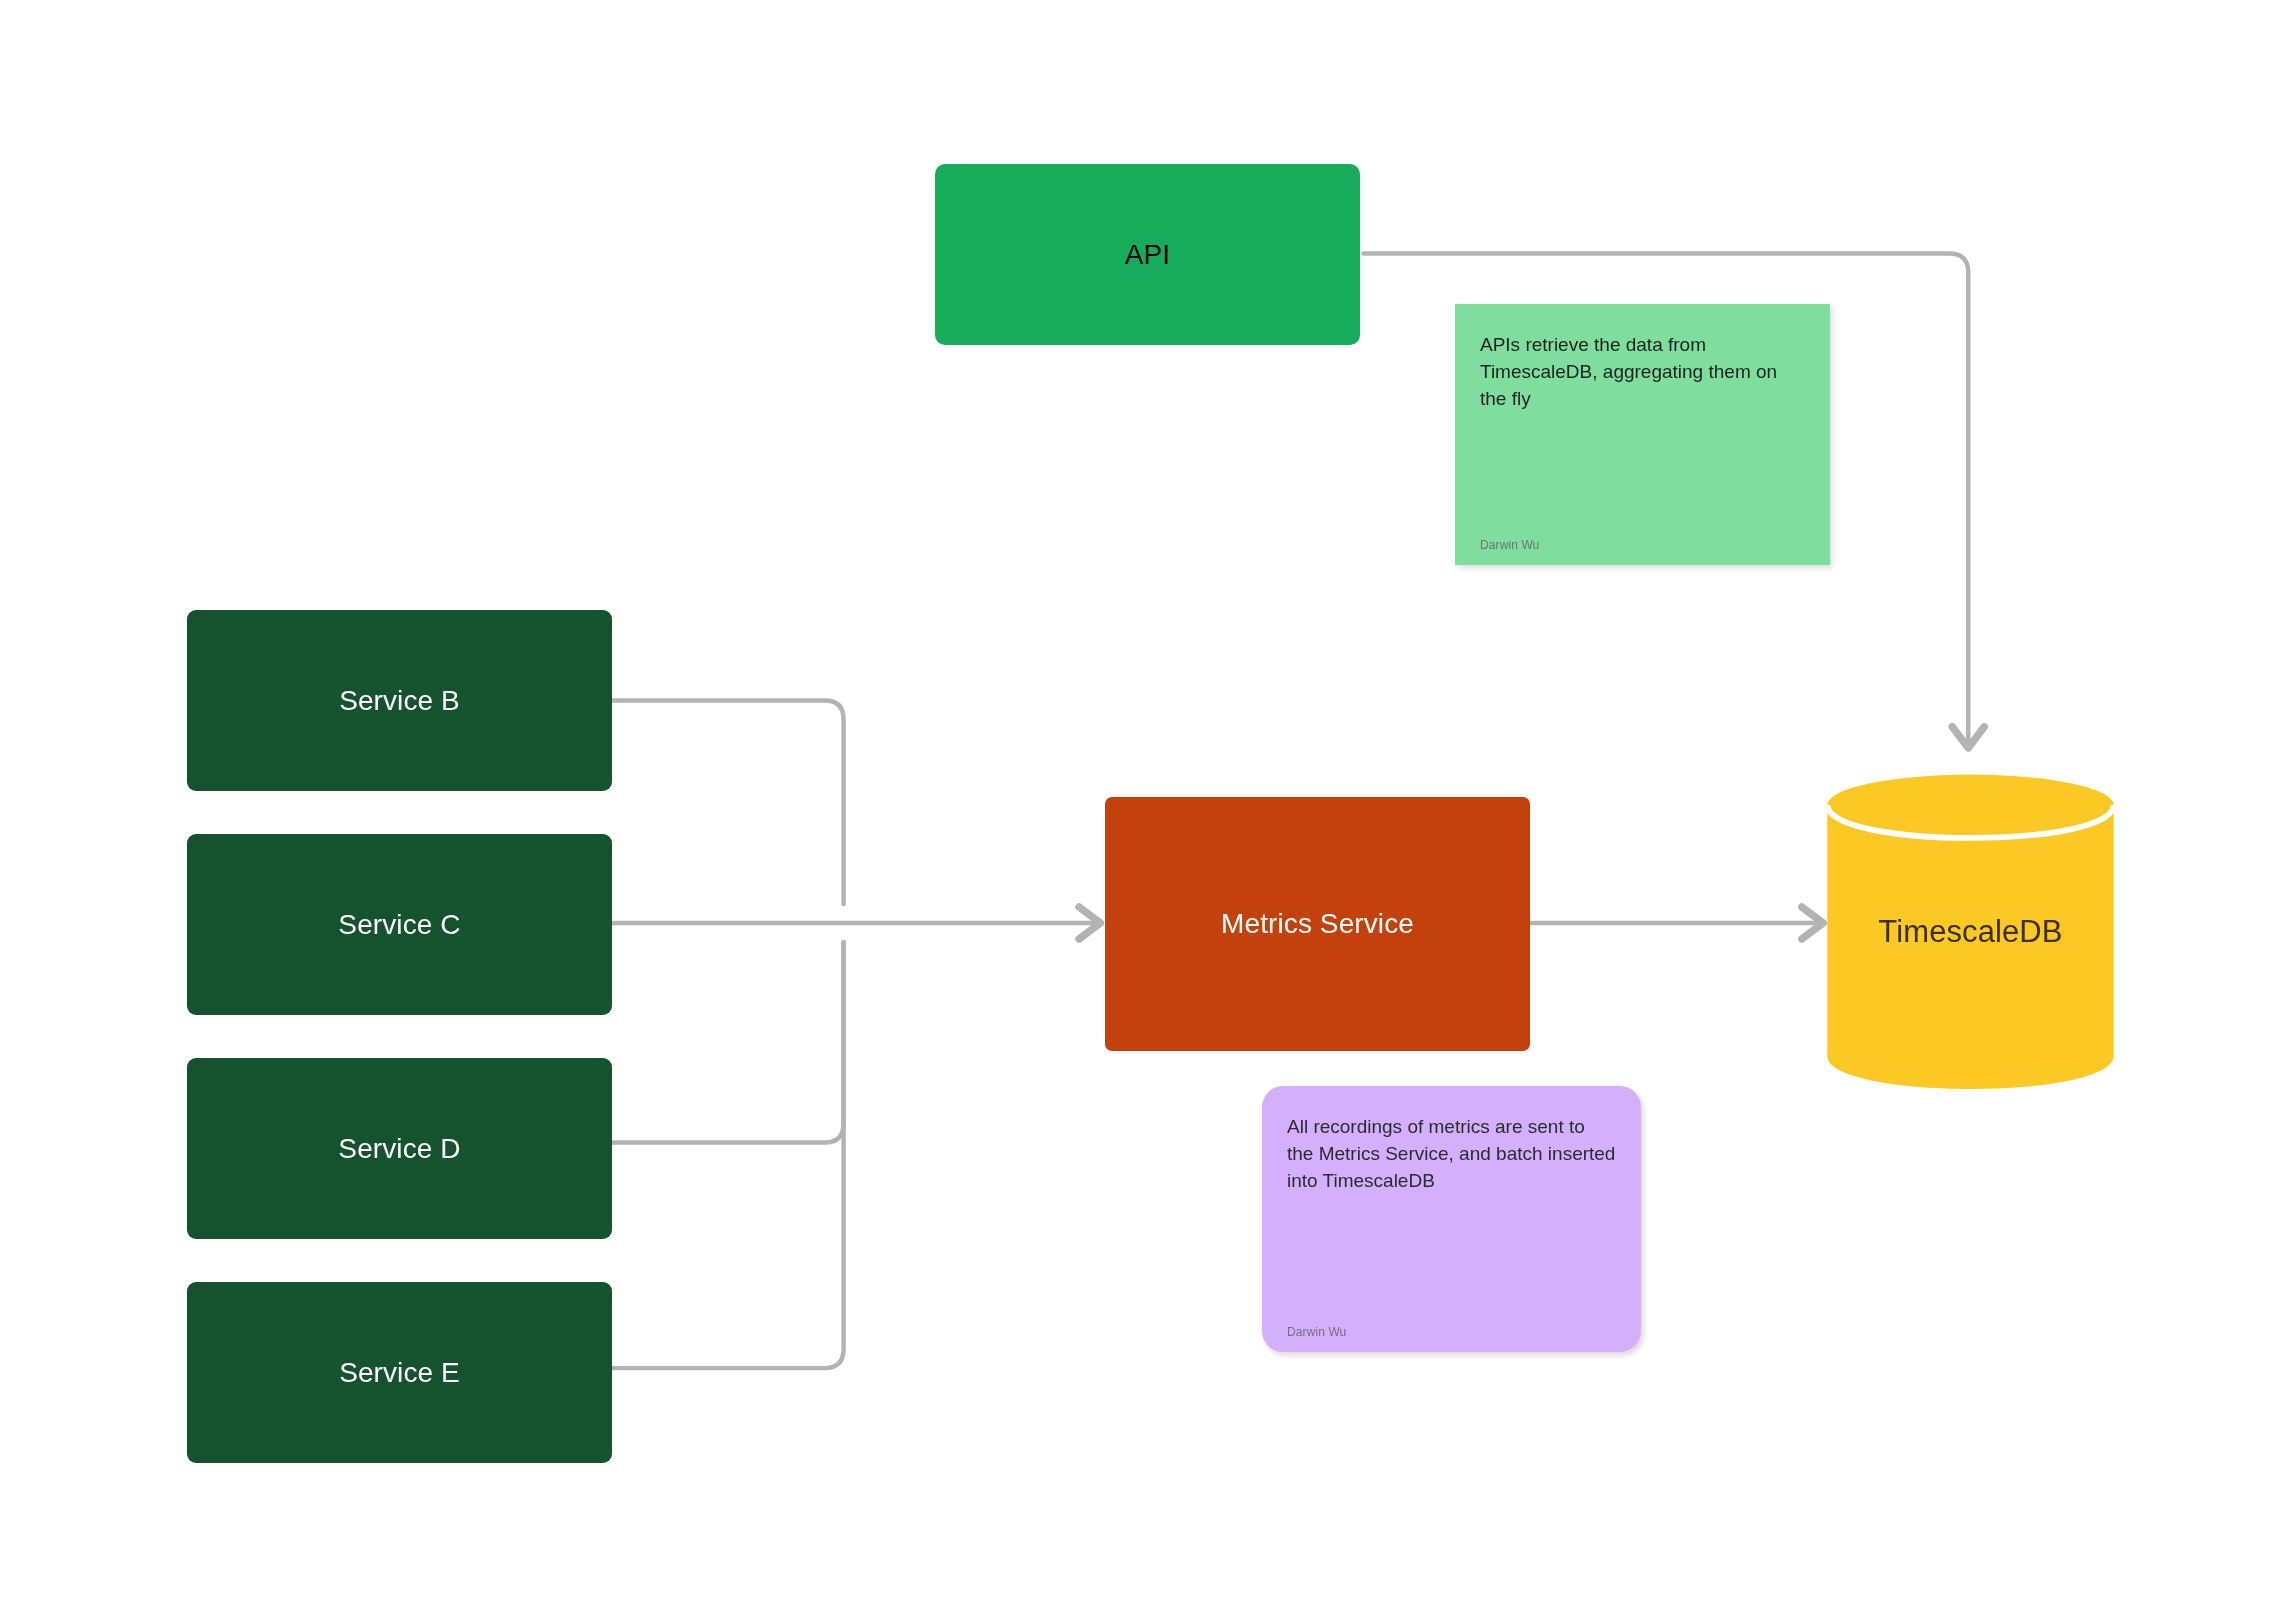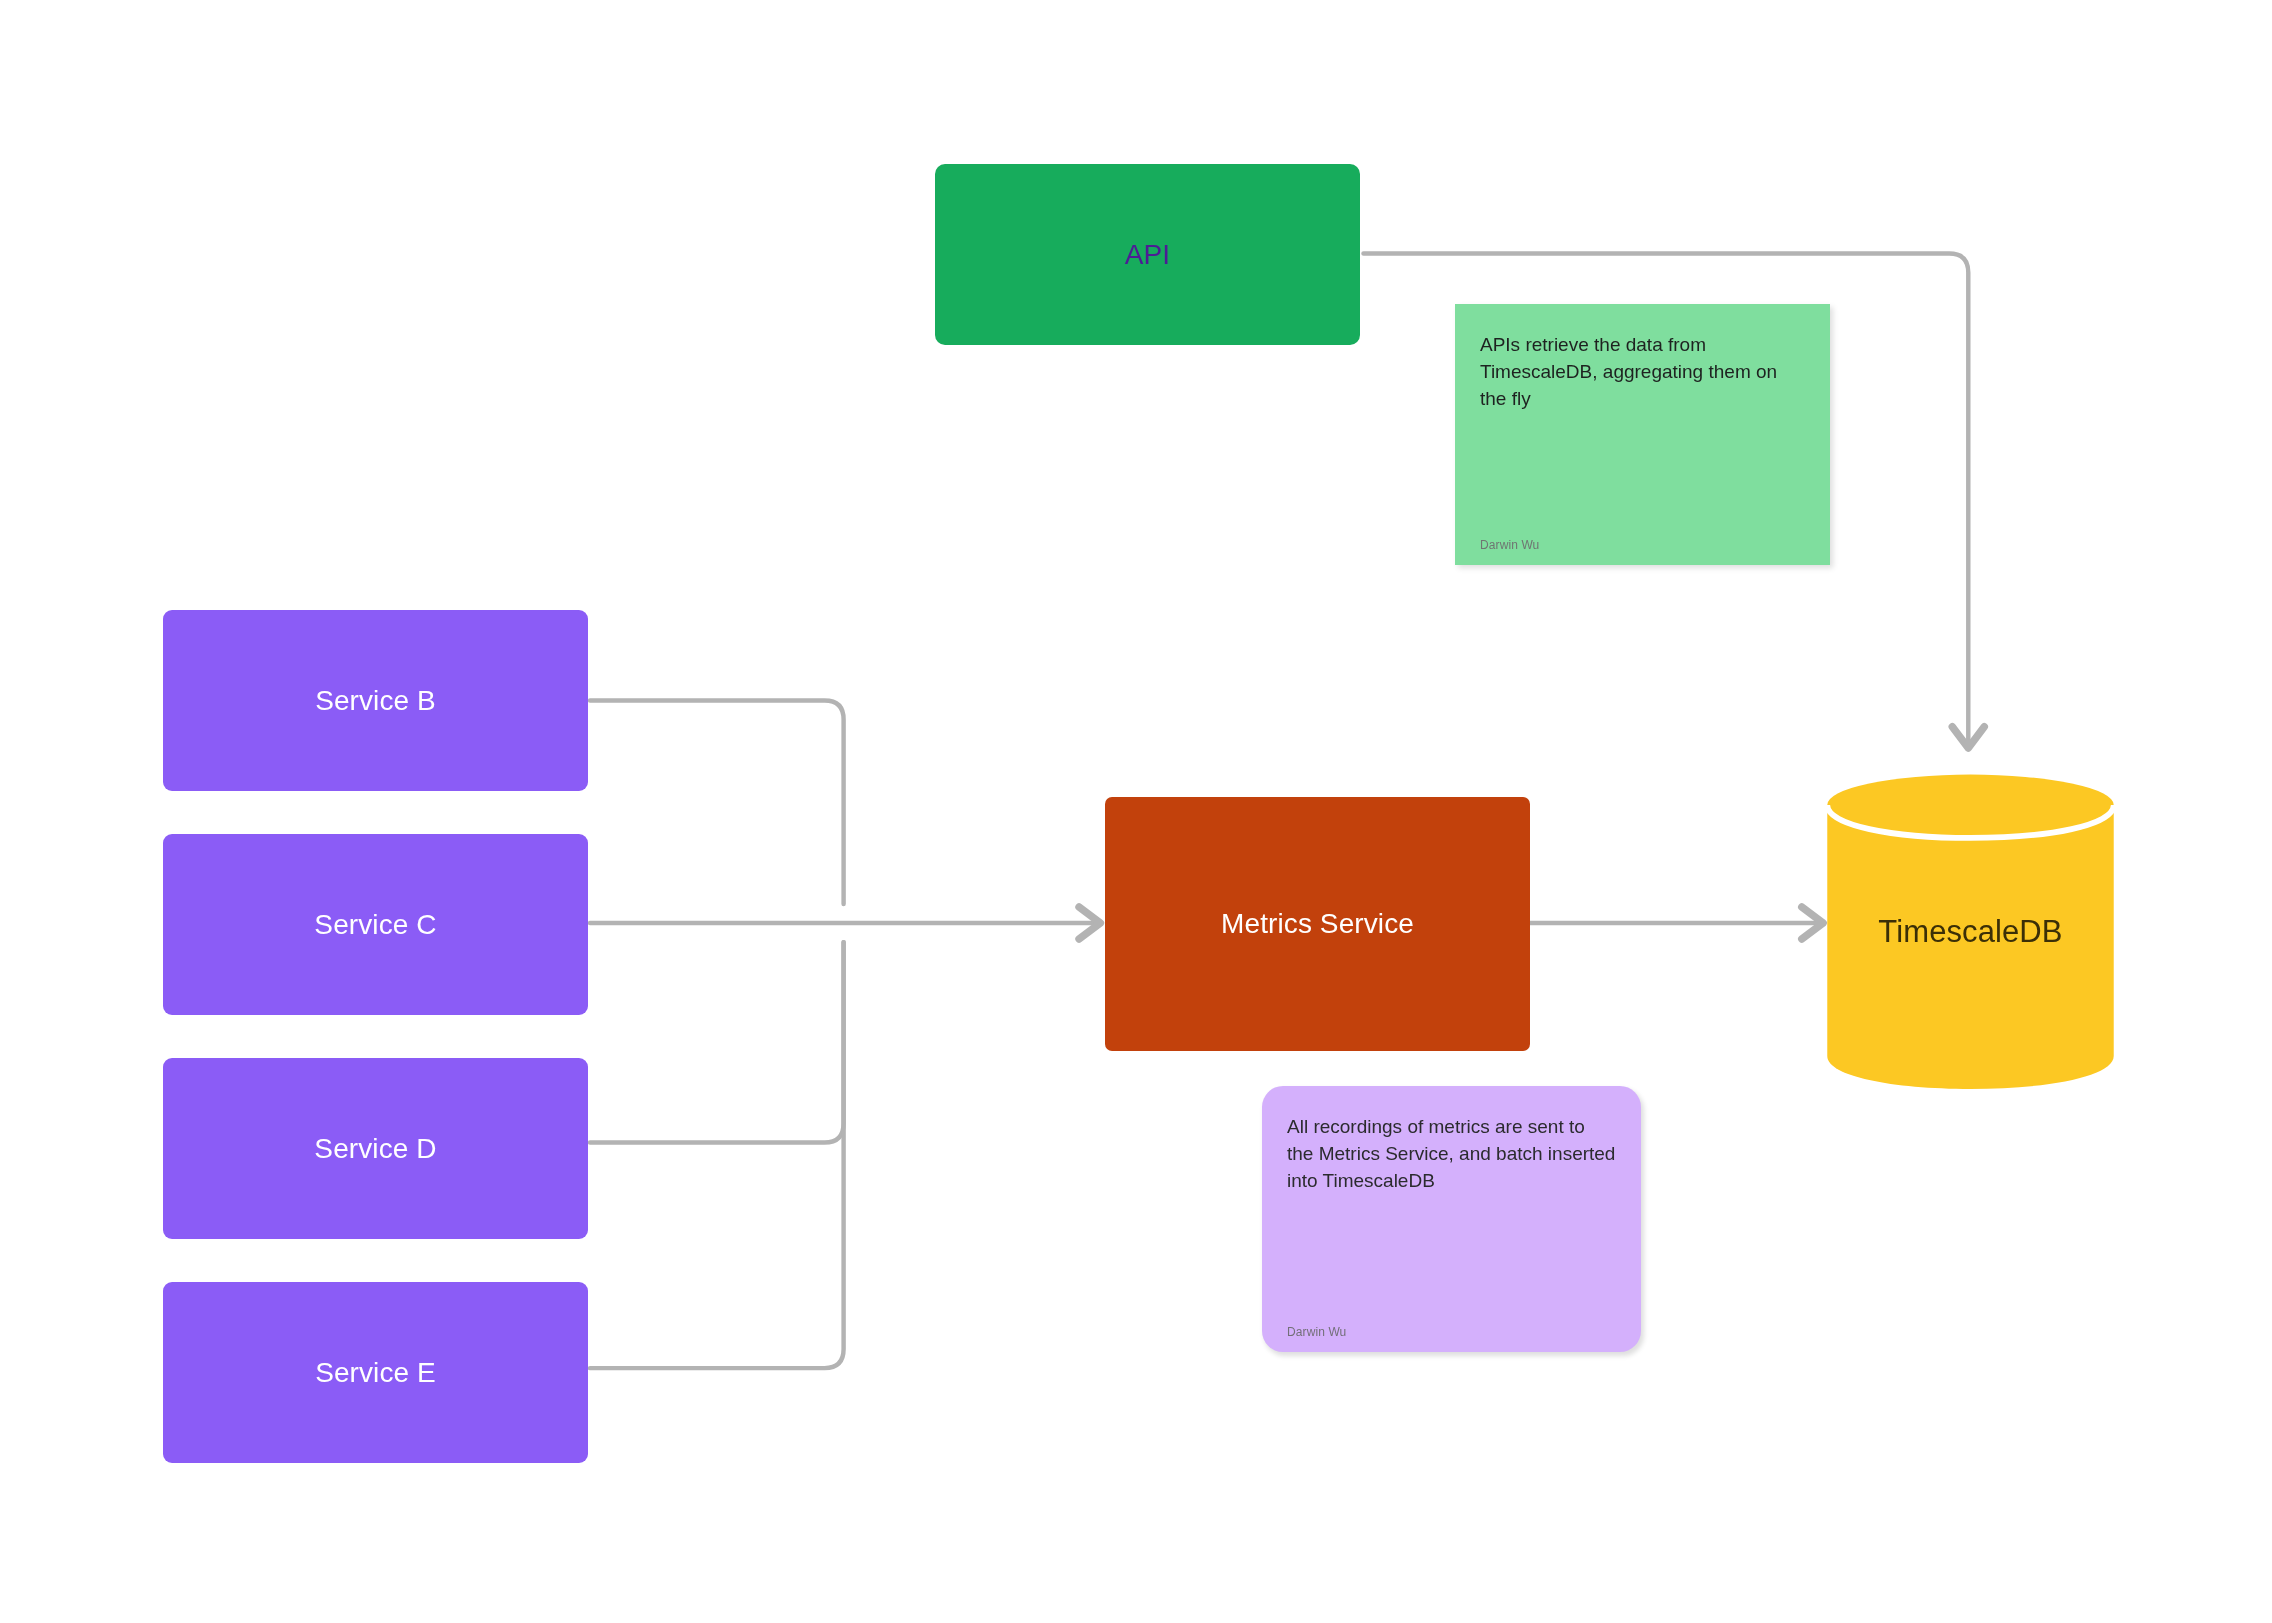--- a/index.html
+++ b/index.html
@@ -44,31 +44,32 @@
   }
   .node-label {
     font-size: 28px;
     font-weight: 400;
     letter-spacing: 0.1px;
     line-height: 1.2;
   }
 
   
   .service-box {
-    background: #8b5cf6;
+    background: #14532d;
     border-radius: 9px;
+    margin-left: 24px;
   }
   .service-box .node-label { color: #ffffff; }
 
   
   .api-box {
     background: #17AC5C;
     border-radius: 10px;
   }
-  .api-box .node-label { color: #4c1d95; text-align: right; }
+  .api-box .node-label { color: #000000; text-align: right; }
 
   
   .metrics-box {
     background: #c2410c;
     border-radius: 7px;
   }
   .metrics-box .node-label { color: #ffffff; }
 
   
   .cylinder {

